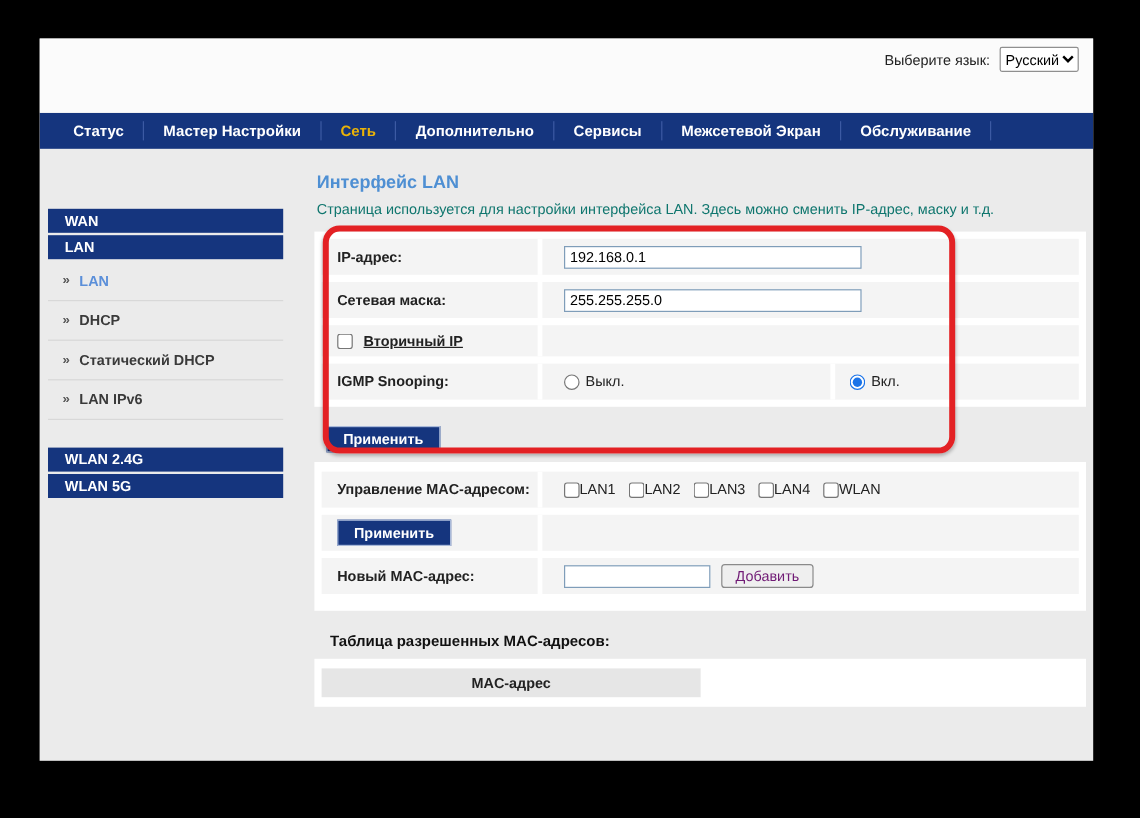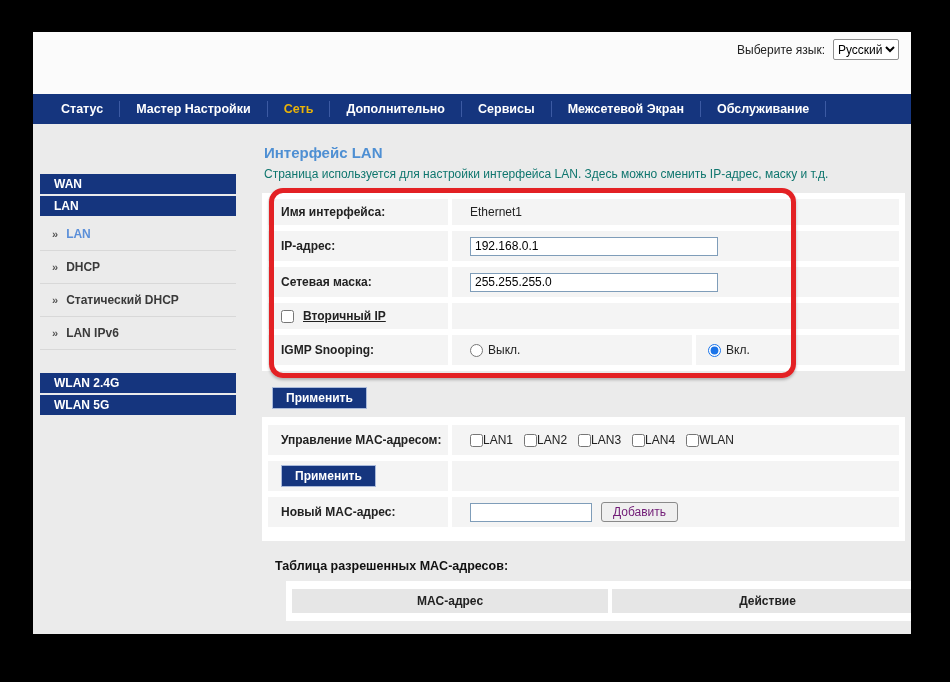--- a/index.html
+++ b/index.html
@@ -50,21 +50,21 @@
   .radio-label { display: flex; align-items: center; gap: 5px; font-size: 12px; color: #222; cursor: pointer; }
 
   .btn-primary { display: inline-block; background: #15357e; color: #fff; font-weight: bold; font-size: 12px; font-family: "Liberation Sans", sans-serif; border: 1px solid #a9b9d9; padding: 0 13px; height: 22px; line-height: 20px; cursor: pointer; }
   .apply-standalone { margin: 16px 0 0 10px; }
   .btn-plain { height: 20px; font-size: 12px; font-family: "Liberation Sans", sans-serif; padding: 0 11px; border: 1px solid #8a8a8a; background: #efefef; border-radius: 3px; color: #701a75; cursor: pointer; margin-left: 9px; }
 
   .mac-panel { margin-top: 8px; padding: 8px 6px; }
   .mac-panel .frow { margin-bottom: 6px; }
 
   .tbl-title { margin: 18px 0 0 13px; font-weight: bold; font-size: 12.5px; color: #111; }
-  .tbl-panel { background: #fff; margin-top: 8px; padding: 8px 6px; width: 643px; margin-left: 24px; }
+  .tbl-panel { background: #fff; margin-top: 8px; padding: 8px 6px; width: 643px; }
   .tbl-head { display: flex; }
   .th { background: #e6e6e6; height: 24px; line-height: 24px; text-align: center; font-weight: bold; font-size: 12px; color: #222; }
   .th-mac { width: 316px; flex: none; }
   .th-gap { width: 4px; flex: none; background: #fff; }
   .th-action { flex: 1; }
 
   
   .red-box { position: absolute; left: 236px; top: 156px; width: 527px; height: 190px; border: 5px solid #e32124; border-radius: 14px; pointer-events: none; box-shadow: 0 2px 3px rgba(0,0,0,0.25); }
 </style>
 </head>
@@ -125,25 +125,20 @@
       <div class="side-hdr">WLAN 2.4G</div>
       <div class="side-hdr">WLAN 5G</div>
     </aside>
 
     <main class="main">
       <h1 class="pg-title">Интерфейс LAN</h1>
       <p class="pg-sub">Страница используется для настройки интерфейса LAN. Здесь можно сменить IP-адрес, маску и т.д.</p>
 
       
       <div class="panel">
-        <div class="frow short">
-          <div class="fl">Имя интерфейса:</div>
-          <div class="fsep"></div>
-          <div class="fv">Ethernet1</div>
-        </div>
         <div class="frow">
           <div class="fl">IP-адрес:</div>
           <div class="fsep"></div>
           <div class="fv">
             <input class="txt" type="text" value="192.168.0.1" style="">
           </div>
         </div>
         <div class="frow">
           <div class="fl">Сетевая маска:</div>
           <div class="fsep"></div>
@@ -228,20 +223,19 @@
           </div>
         </div>
       </div>
 
       
       <div class="tbl-title">Таблица разрешенных MAC-адресов:</div>
       <div class="tbl-panel">
         <div class="tbl-head">
           <div class="th th-mac">MAC-адрес</div>
           <div class="th-gap"></div>
-          <div class="th th-action">Действие</div>
         </div>
       </div>
     </main>
   </div>
 
   <div class="red-box"></div>
 </div>
 
 </body></html>

